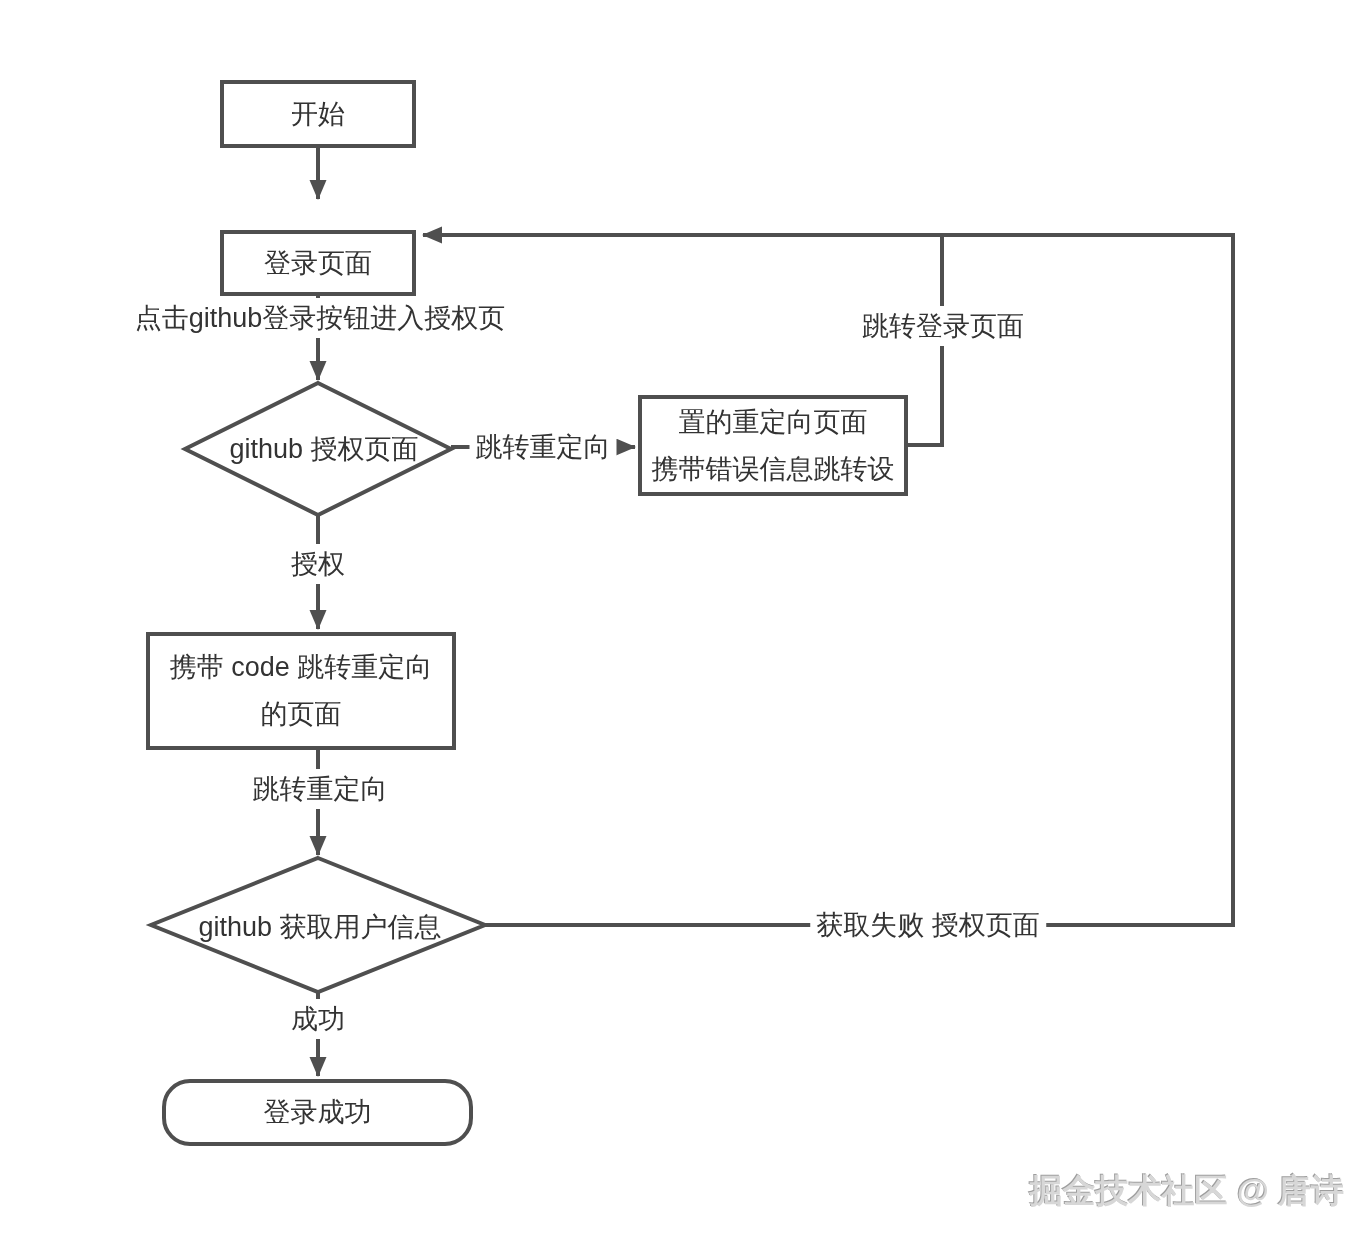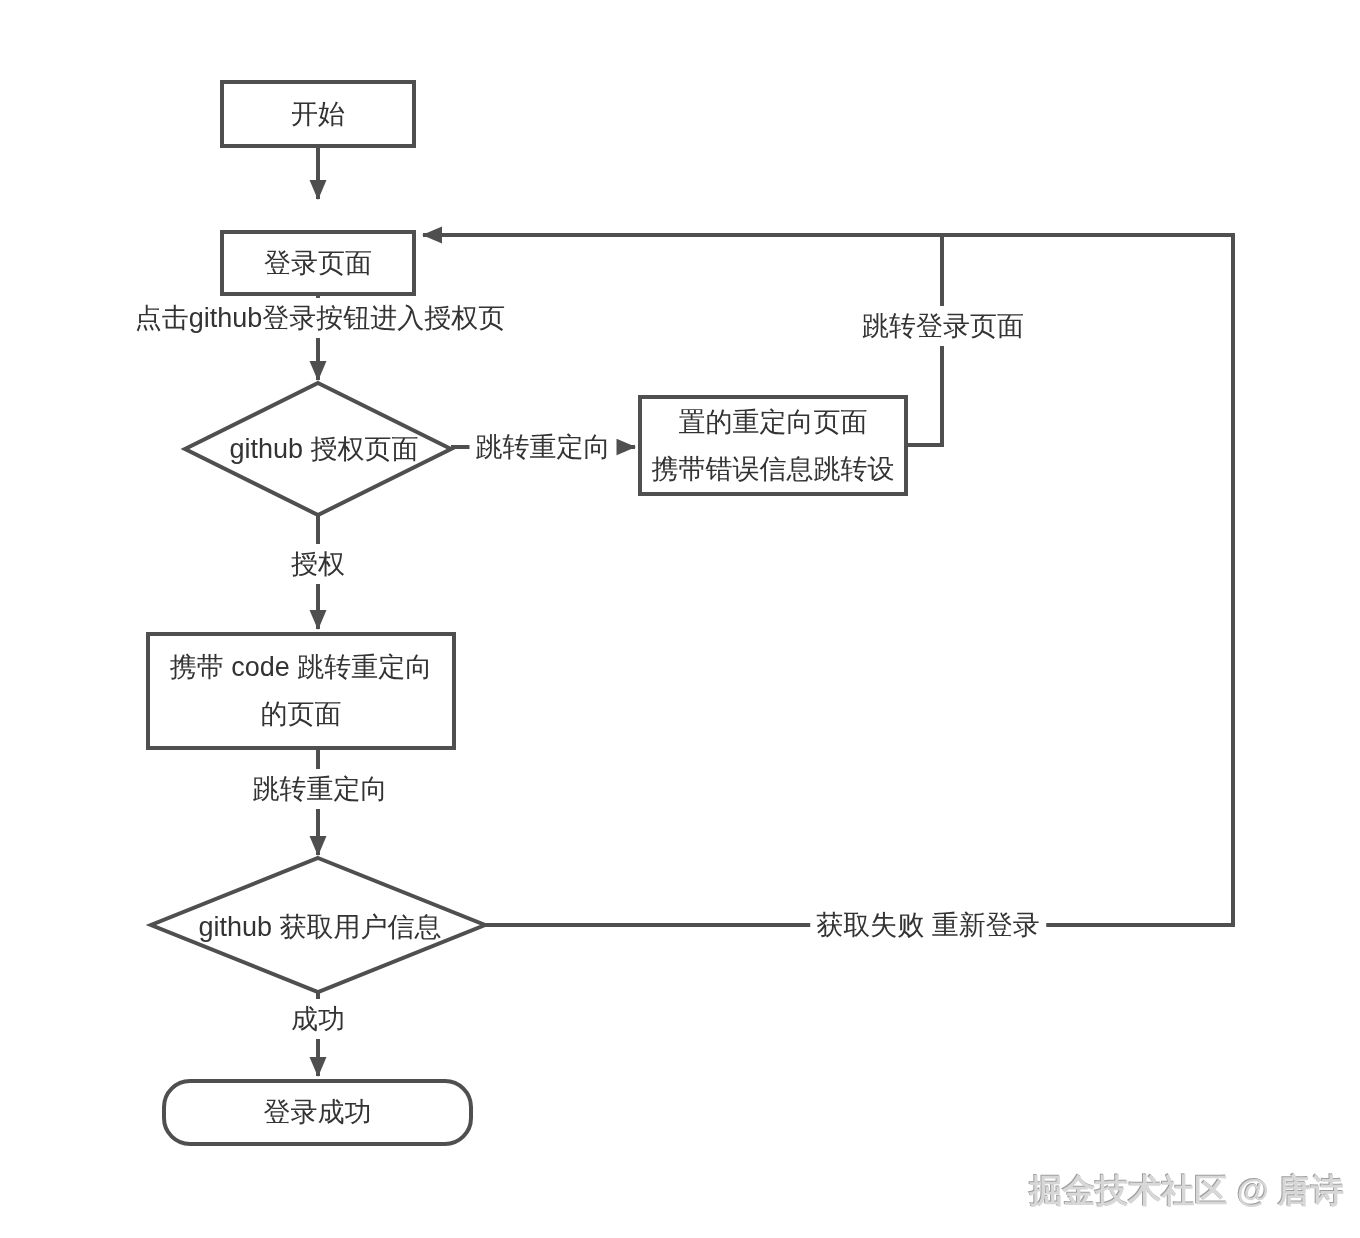--- a/index.html
+++ b/index.html
@@ -132,18 +132,18 @@
 
   <div class="node node-success">
     <span>登录成功</span>
   </div>
 
   <div class="edge-label lbl-click-github">点击github登录按钮进入授权页</div>
   <div class="edge-label lbl-cancel-auth">跳转重定向</div>
   <div class="edge-label lbl-jump-login">跳转登录页面</div>
   <div class="edge-label lbl-authorize">授权</div>
   <div class="edge-label lbl-send-request">跳转重定向</div>
-  <div class="edge-label lbl-fetch-fail">获取失败 重新登录</div>
+  <div class="edge-label lbl-fetch-fail">获取失败 授权页面</div>
   <div class="edge-label lbl-success">成功</div>
 
   <div class="watermark">掘金技术社区 @ 唐诗</div>
 
 </div>
 
 </body></html>

